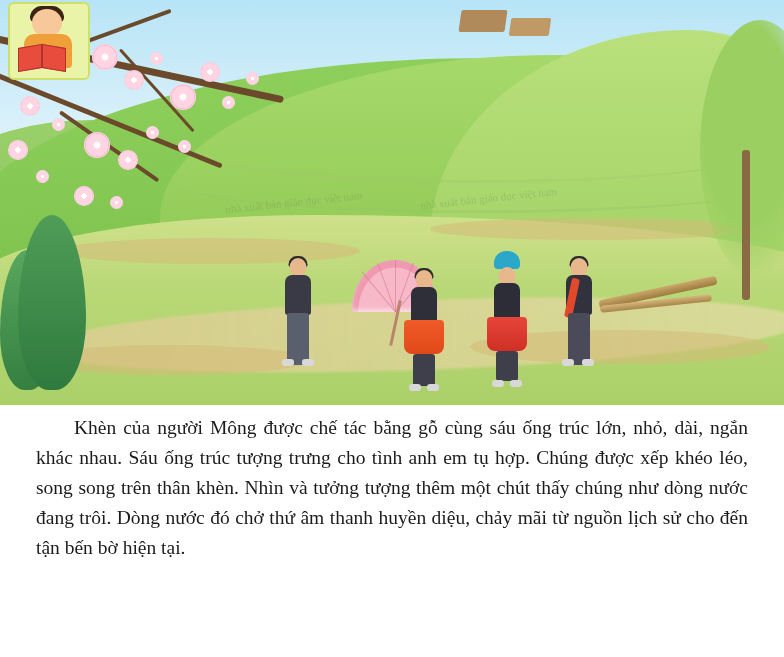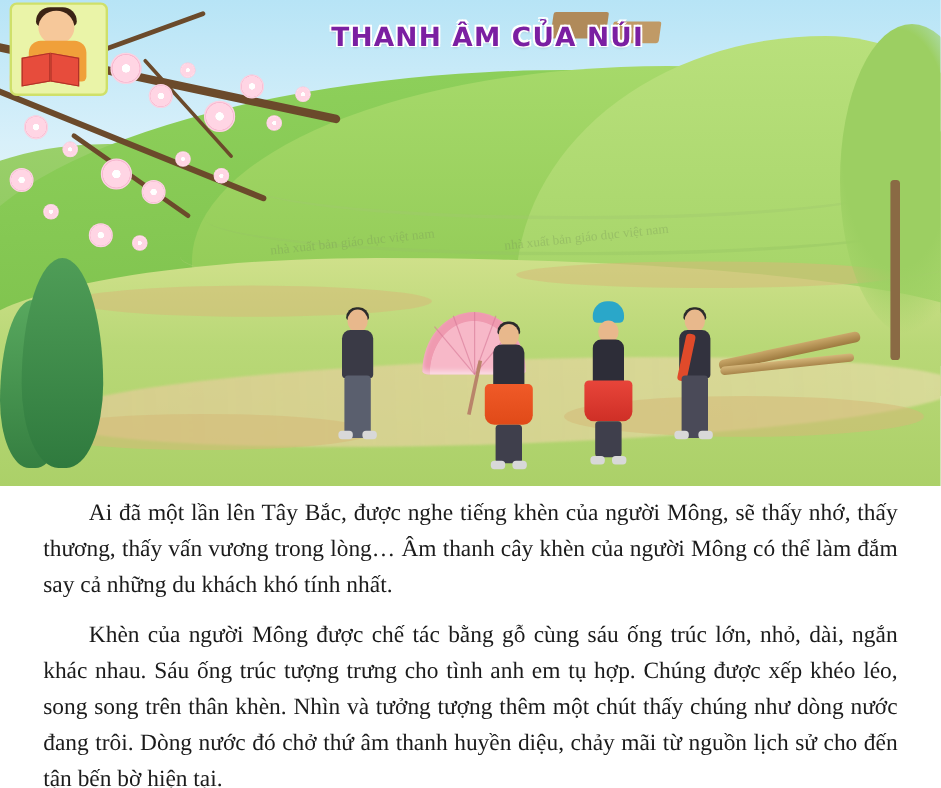--- a/index.html
+++ b/index.html
@@ -379,23 +379,20 @@
     </div>
 
     <div class="badge">
       <div class="hair"></div>
       <div class="head"></div>
       <div class="body"></div>
       <div class="book-l"></div>
       <div class="book-r"></div>
     </div>
 
-    <div class="title-wrap">
-      <div class="title-text">THANH ÂM CỦA NÚI</div>
-    </div>
 
     <div class="fig" style="left:272px; top:258px; width:52px; height:136px;">
       <div class="hair"></div>
       <div class="head"></div>
       <div class="torso" style="background:#3a3a46;"></div>
       <div class="legs long" style="background:#5a5f6e;"></div>
       <div class="shoe" style="left:10px; bottom:28px;"></div>
       <div class="shoe" style="left:30px; bottom:28px;"></div>
     </div>
 
@@ -435,17 +432,16 @@
       <div class="torso" style="background:#32323e;"></div>
       <div style="position:absolute; left:16px; top:20px; width:8px; height:40px; background:#e04a2a; transform:rotate(12deg); border-radius:3px;"></div>
       <div class="legs long" style="background:#4a4a58;"></div>
       <div class="shoe" style="left:10px; bottom:28px;"></div>
       <div class="shoe" style="left:30px; bottom:28px;"></div>
     </div>
 
   </div>
 
   <div class="body-text">
-    <p class="para">Ai đã một lần lên Tây Bắc, được nghe tiếng khèn của người Mông, sẽ thấy nhớ, thấy thương, thấy vấn vương trong lòng… Âm thanh cây khèn của người Mông có thể làm đắm say cả những du khách khó tính nhất.</p>
     <p class="para">Khèn của người Mông được chế tác bằng gỗ cùng sáu ống trúc lớn, nhỏ, dài, ngắn khác nhau. Sáu ống trúc tượng trưng cho tình anh em tụ hợp. Chúng được xếp khéo léo, song song trên thân khèn. Nhìn và tưởng tượng thêm một chút thấy chúng như dòng nước đang trôi. Dòng nước đó chở thứ âm thanh huyền diệu, chảy mãi từ nguồn lịch sử cho đến tận bến bờ hiện tại.</p>
   </div>
 
 </div>
 
 </body></html>

